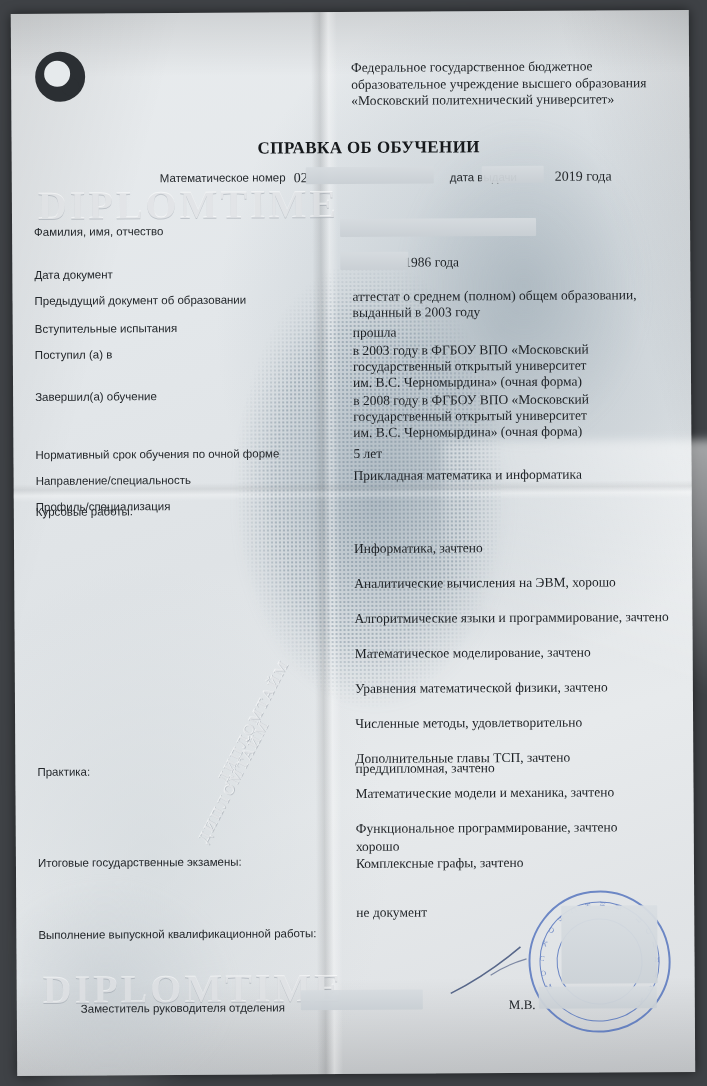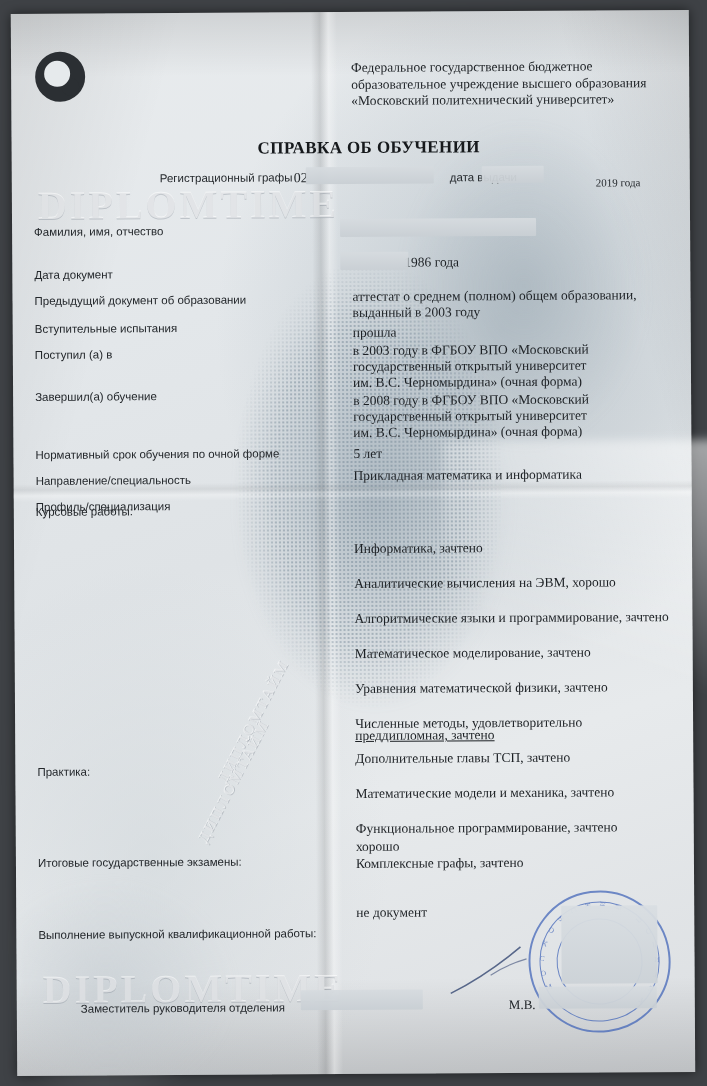--- a/index.html
+++ b/index.html
@@ -166,21 +166,21 @@
     left: 148px;
     top: 158px;
     width: 520px;
     height: 18px;
     font-size: 12.5px;
     color: #25292d;
   }
   .regline .lbl-reg { position: absolute; left: 0; top: 1px; font-family: "Liberation Sans", sans-serif; font-size: 11.5px; }
   .regline .num02   { position: absolute; left: 134px; top: 0; font-size: 14px; }
   .regline .lbl-dat { position: absolute; left: 290px; top: 2px; font-family: "Liberation Sans", sans-serif; font-size: 11.5px; }
-  .regline .year    { position: absolute; left: 395px; top: 8px; font-size: 11px; margin-left: 41px; }
+  .regline .year    { position: absolute; left: 395px; top: 0; font-size: 14px; }
 
   
   .lbl {
     position: absolute;
     font-family: "Liberation Sans", sans-serif;
     font-size: 11.5px;
     color: #23272b;
     white-space: nowrap;
   }
   .val {
@@ -294,21 +294,21 @@
       <div class="logo-mark"></div>
     </div>
 
     <div class="org">Федеральное государственное бюджетное
 образовательное учреждение высшего образования
 «Московский политехнический университет»</div>
 
     <div class="doc-title">СПРАВКА ОБ ОБУЧЕНИИ</div>
 
     <div class="regline">
-      <span class="lbl-reg">Регистрационный графы</span>
+      <span class="lbl-reg">Математическое номер</span>
       <span class="num02">02</span>
       <span class="lbl-dat">дата выдачи</span>
       <span class="year">2019 года</span>
     </div>
     <div class="redact" style="left:294px;top:155px;width:128px;height:17px;"></div>
     <div class="redact" style="left:470px;top:155px;width:62px;height:17px;"></div>
 
     <div class="lbl" style="left:22px;  top:212px;">Фамилия, имя, отчество</div>
     <div class="lbl" style="left:22px;  top:255px;">Дата документ</div>
     <div class="lbl" style="left:22px;  top:281px;">Предыдущий документ об образовании</div>
@@ -346,21 +346,21 @@
       <div>Алгоритмические языки и программирование, зачтено</div>
       <div>Математическое моделирование, зачтено</div>
       <div>Уравнения математической физики, зачтено</div>
       <div>Численные методы, удовлетворительно</div>
       <div>Дополнительные главы ТСП, зачтено</div>
       <div>Математические модели и механика, зачтено</div>
       <div>Функциональное программирование, зачтено</div>
       <div>Комплексные графы, зачтено</div>
     </div>
 
-    <div class="val" style="left:340px; top:716px;text-decoration:underline;">преддипломная, зачтено</div>
+    <div class="val" style="left:340px; top:749px;">преддипломная, зачтено</div>
     <div class="val" style="left:340px; top:827px;">хорошо</div>
     <div class="val" style="left:340px; top:893px;">не документ</div>
 
     <div class="stamp">
       <div class="stamp-txt">
         <span style="transform: rotate(-105deg) translate(0,-60px) rotate(90deg);">М</span>
         <span style="transform: rotate(-90deg) translate(0,-60px) rotate(90deg);">О</span>
         <span style="transform: rotate(-75deg) translate(0,-60px) rotate(90deg);">С</span>
         <span style="transform: rotate(-60deg) translate(0,-60px) rotate(90deg);">К</span>
         <span style="transform: rotate(-45deg) translate(0,-60px) rotate(90deg);">О</span>

